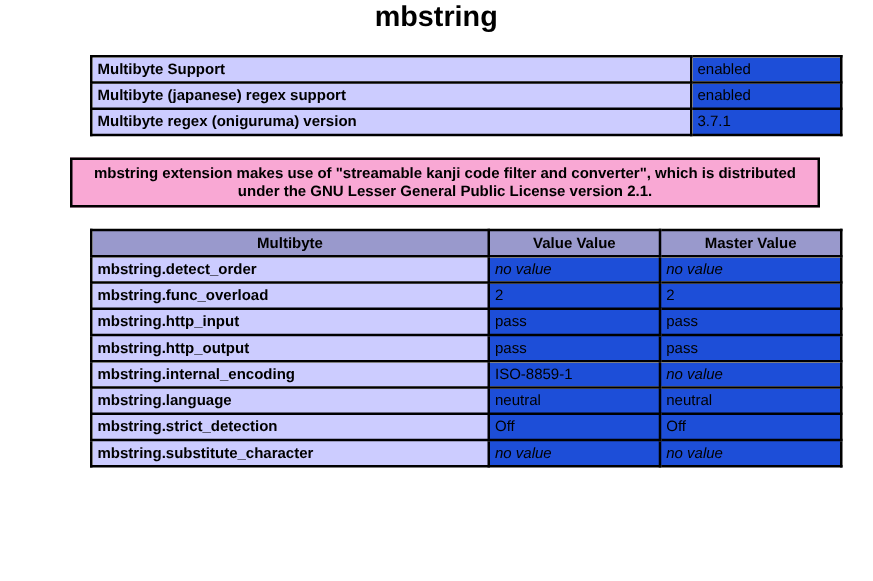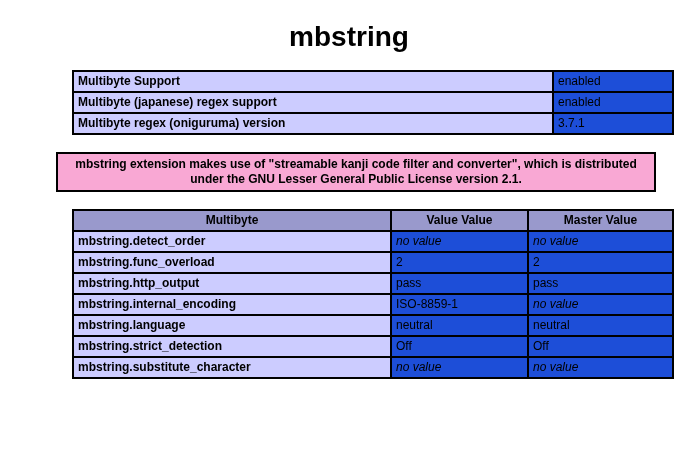--- a/index.html
+++ b/index.html
@@ -15,24 +15,23 @@
     height: 465px;
     overflow: hidden;
     background: #ffffff;
   }
   .content {
     width: 600px;
     margin-left: 56px;
   }
   h1.module-title {
     text-align: center;
-    font-size: 28px;
+    font-size: 23px;
     font-weight: bold;
     margin: 0;
-    padding-top: 21px;
     padding-bottom: 17px;
     
     width: 698px;
   }
   table.info {
     border-collapse: collapse;
     table-layout: fixed;
     width: 600px;
     margin-left: 16px;
   }
@@ -126,20 +125,25 @@
           <td class="e">mbstring.detect_order</td>
           <td class="v novalue">no value</td>
           <td class="v novalue">no value</td>
         </tr>
         <tr>
           <td class="e">mbstring.func_overload</td>
           <td class="v">2</td>
           <td class="v">2</td>
         </tr>
         <tr>
+          <td class="e">mbstring.http_input</td>
+          <td class="v">pass</td>
+          <td class="v">pass</td>
+        </tr>
+        <tr>
           <td class="e">mbstring.http_output</td>
           <td class="v">pass</td>
           <td class="v">pass</td>
         </tr>
         <tr>
           <td class="e">mbstring.internal_encoding</td>
           <td class="v">ISO-8859-1</td>
           <td class="v novalue">no value</td>
         </tr>
         <tr>

